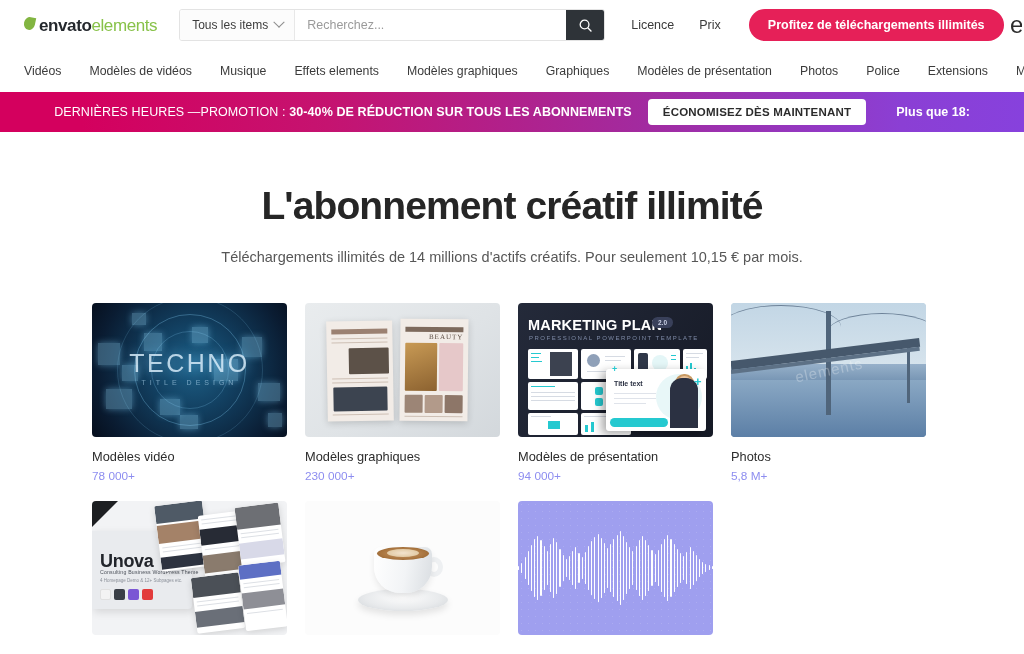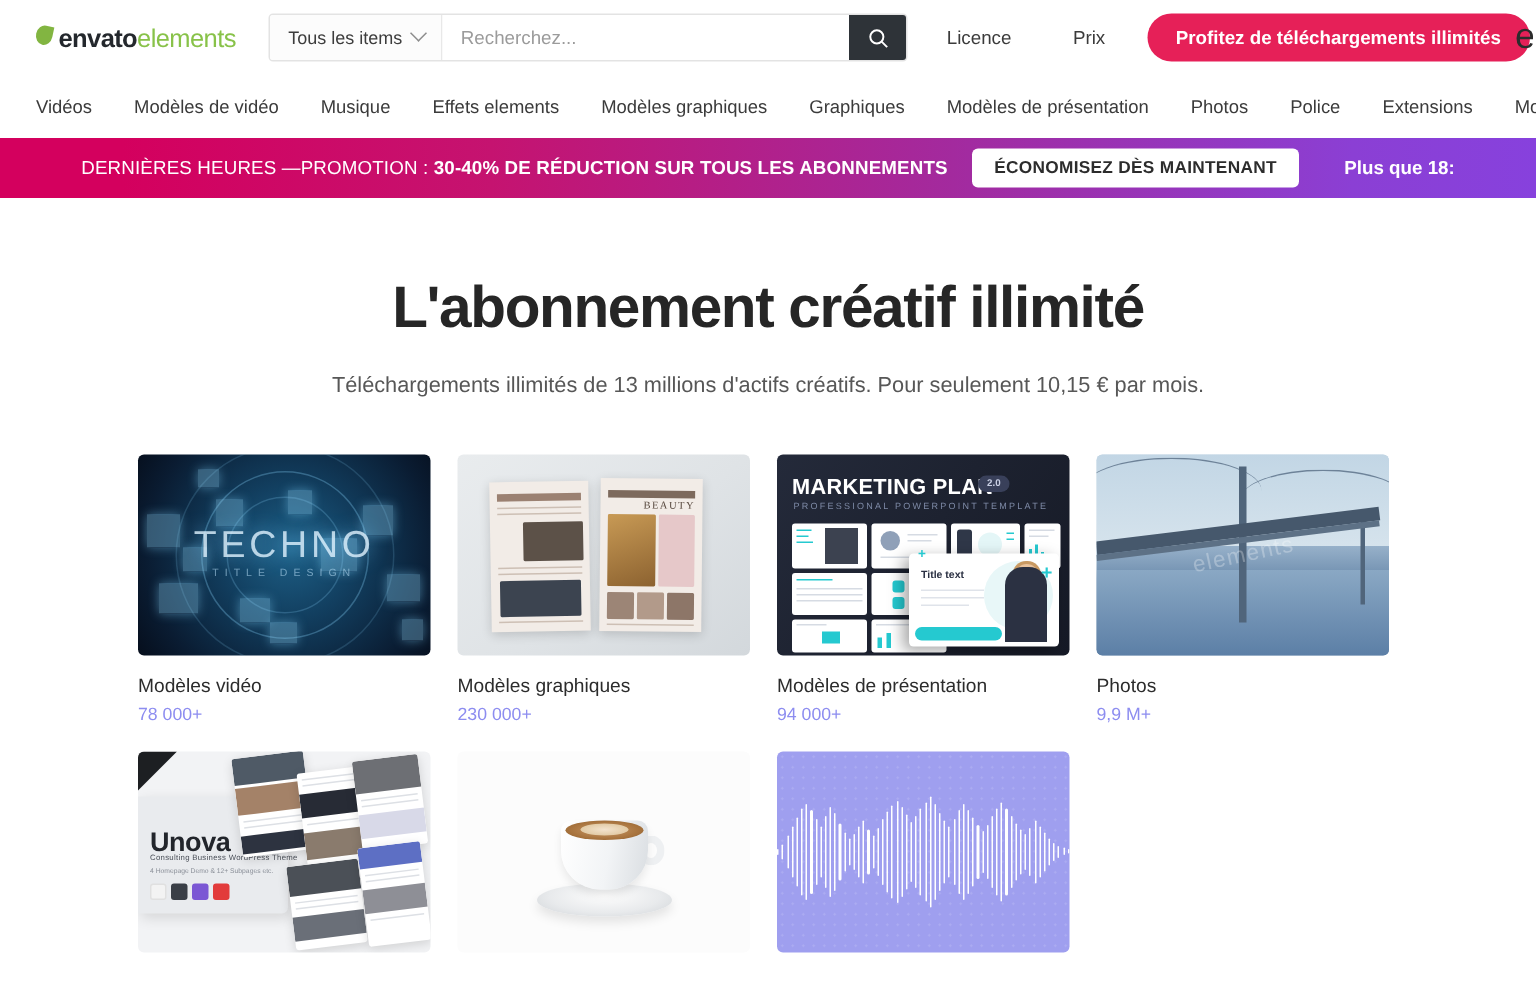--- a/index.html
+++ b/index.html
@@ -72,21 +72,21 @@
   .search-input::placeholder { color:#9b9b9b; }
   .search-btn {
     width:38px;
     background:#2e3338;
     border:none;
     display:flex; align-items:center; justify-content:center;
     cursor:pointer;
   }
   .search-btn svg { width:15px; height:15px; stroke:#fff; fill:none; stroke-width:2.1; }
 
-  .head-links { display:flex; align-items:center; gap:41px; margin-left:26px; flex:0 0 auto; }
+  .head-links { display:flex; align-items:center; gap:25px; margin-left:26px; flex:0 0 auto; }
   .head-link { font-size:12.5px; color:#3b3b3b; cursor:pointer; white-space:nowrap; }
   .cta-btn {
     margin-left:28px;
     flex:0 0 auto;
     height:32px;
     padding:0 19px;
     background:#e62058;
     color:#fff;
     font-size:12.5px;
     font-weight:700;
@@ -371,42 +371,42 @@
     <span class="head-link">Prix</span>
   </div>
 
   <button class="cta-btn">Profitez de téléchargements illimités</button>
 
   <div class="edge-e">e</div>
 </div>
 
 <div class="nav">
   <span class="nav-item">Vidéos</span>
-  <span class="nav-item">Modèles de vidéo</span>
+  <span class="nav-item">Modèles de vidéos</span>
   <span class="nav-item">Musique</span>
   <span class="nav-item">Effets elements</span>
   <span class="nav-item">Modèles graphiques</span>
   <span class="nav-item">Graphiques</span>
   <span class="nav-item">Modèles de présentation</span>
   <span class="nav-item">Photos</span>
   <span class="nav-item">Police</span>
   <span class="nav-item">Extensions</span>
   <span class="nav-item">Modèles Web</span>
 
 </div>
 
 <div class="promo">
   <div class="promo-text"><span>DERNIÈRES HEURES —PROMOTION : </span><b>30-40% DE RÉDUCTION SUR TOUS LES ABONNEMENTS</b></div>
   <button class="promo-btn">ÉCONOMISEZ DÈS MAINTENANT</button>
   <div class="promo-timer">Plus que 18:</div>
 </div>
 
 <div class="hero">
   <h1>L'abonnement créatif illimité</h1>
-  <p>Téléchargements illimités de 13 millions d'actifs créatifs. Pour seulement 10,15 € par mois.</p>
+  <p>Téléchargements illimités de 14 millions d'actifs créatifs. Pour seulement 10,15 € par mois.</p>
 </div>
 
 <div class="grid">
 
   <div class="card">
     <div class="thumb t-techno">
       <div class="ring r3"></div>
       <div class="ring"></div>
       <div class="ring r2"></div>
       <div class="blocks">
@@ -535,21 +535,21 @@
       <div class="sea"></div>
       <div class="cable" style="left:-10px; top:2px; width:120px; height:44px;"></div>
       <div class="cable" style="left:96px; top:10px; width:110px; height:40px;"></div>
       <div class="tower" style="left:95px; top:8px; height:104px;"></div>
       <div class="tower" style="left:176px; top:38px; height:62px; width:3px;"></div>
       <div class="deck"></div>
       <div class="deck2"></div>
       <div class="wm">elements</div>
     </div>
     <div class="card-title">Photos</div>
-    <div class="card-count">9,9 M+</div>
+    <div class="card-count">5,8 M+</div>
   </div>
 
 
   <div class="card">
     <div class="thumb t-unova">
       <div class="corner"></div>
       <div class="laptop"></div>
       <div class="ubrand">Unova</div>
       <div class="utag">Consulting Business WordPress Theme</div>
       <div class="utag2">4 Homepage Demo &amp; 12+ Subpages etc.</div>

